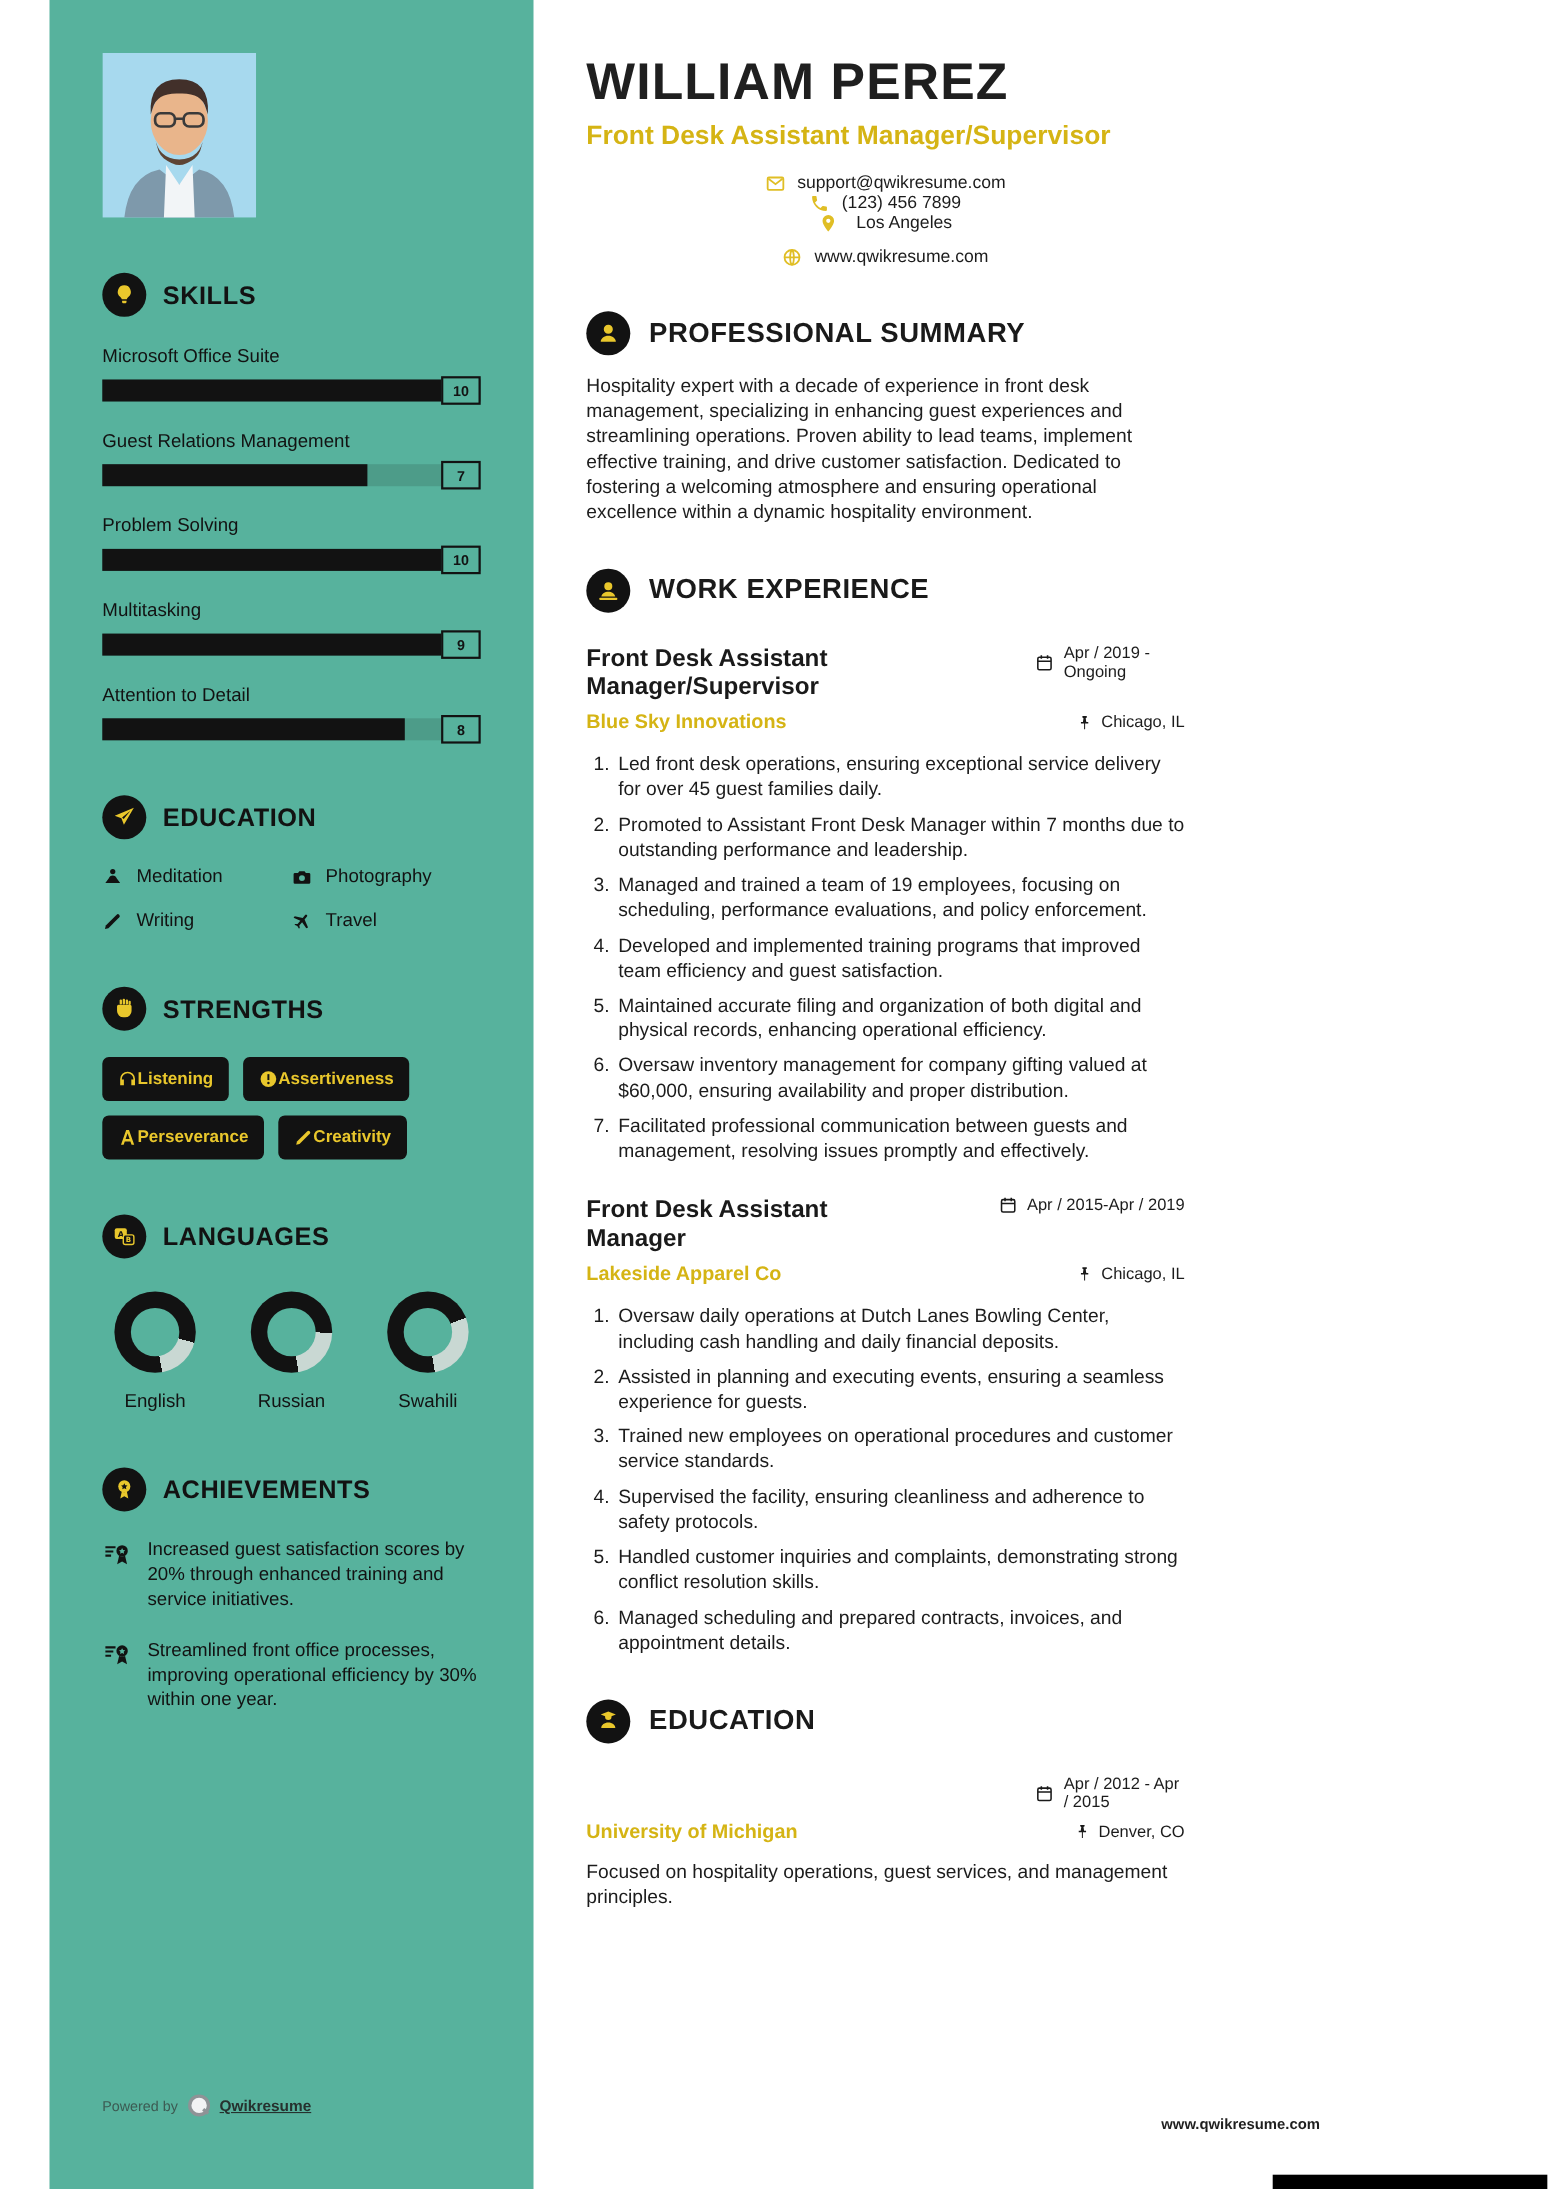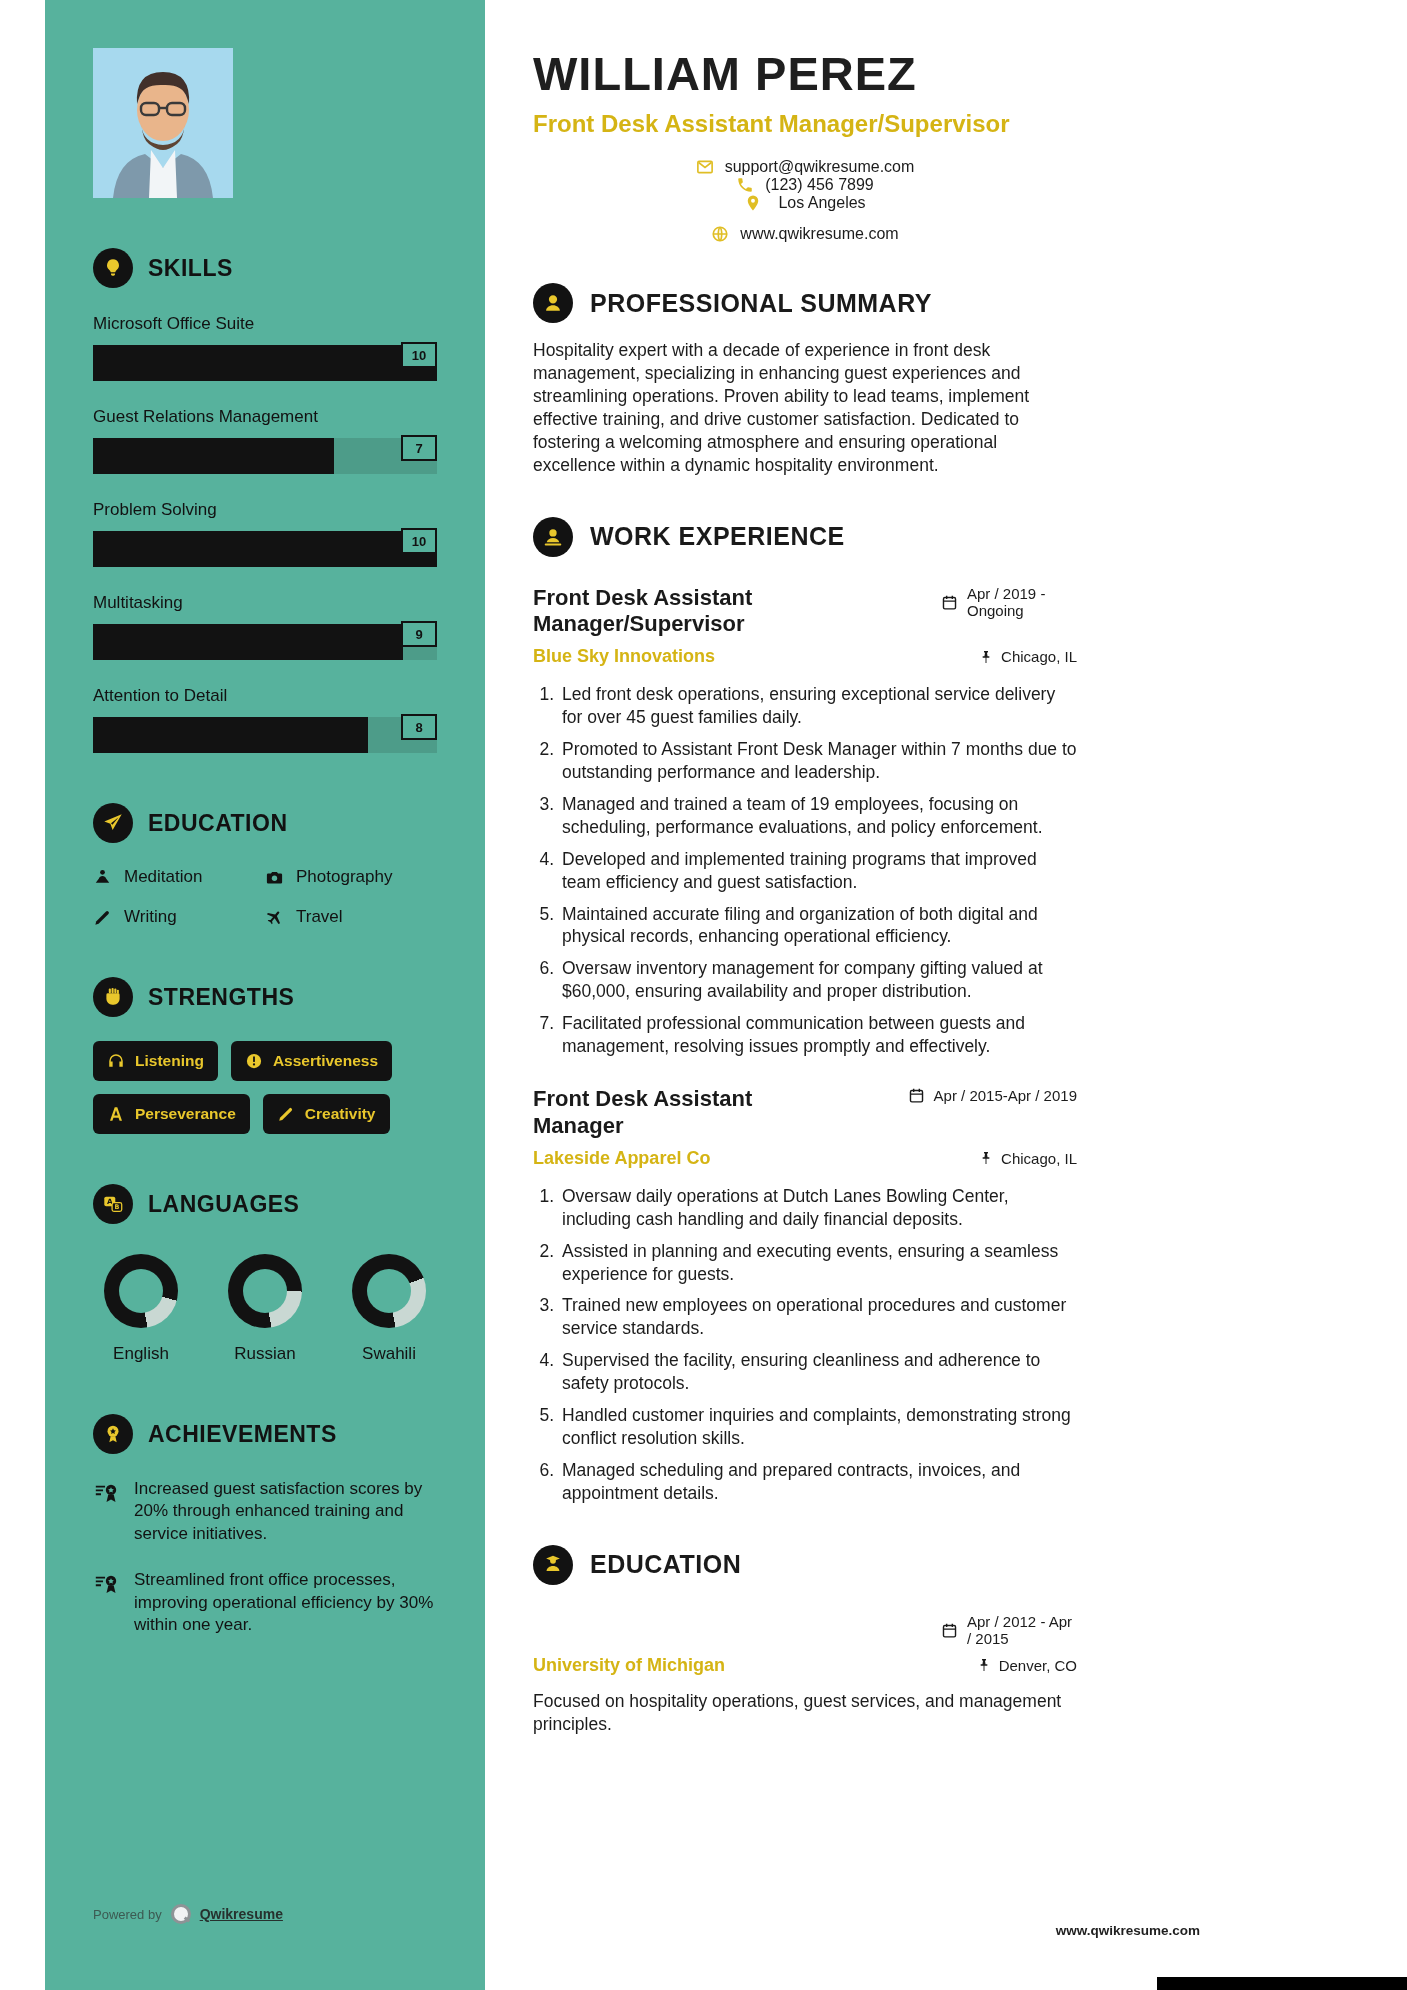--- a/index.html
+++ b/index.html
@@ -15,32 +15,32 @@
 
   .side-section { margin-top: 50px; }
   .side-header { display: flex; align-items: center; gap: 15px; }
   .icon-circle { width: 40px; height: 40px; border-radius: 50%; background: #121212; color: #E9C72C; display: flex; align-items: center; justify-content: center; flex-shrink: 0; }
   .icon-circle svg { width: 22px; height: 22px; }
   .side-title { font-size: 23px; font-weight: bold; letter-spacing: 0.5px; color: #121212; }
 
   
   .skill { margin-top: 26px; }
   .skill-name { font-size: 17px; margin-bottom: 11px; }
-  .skill-bar { position: relative; height: 36px; background: #4D9C89; }
+  .skill-bar { position: relative; height: 20px; background: #4D9C89; }
   .skill-fill { position: absolute; left: 0; top: 0; bottom: 0; background: #121212; }
   .skill-badge { position: absolute; right: 0; top: -3px; height: 26px; min-width: 36px; background: #57B29D; border: 2px solid #121212; display: flex; align-items: center; justify-content: center; font-size: 13px; font-weight: bold; }
 
   
   .interests-grid { display: grid; grid-template-columns: 172px 1fr; row-gap: 20px; margin-top: 24px; }
   .interest { display: flex; align-items: center; gap: 12px; font-size: 17px; }
   .interest svg { width: 19px; height: 19px; flex-shrink: 0; }
 
   
   .pills { display: flex; flex-wrap: wrap; gap: 13px; margin-top: 24px; }
-  .pill { display: inline-flex; align-items: center; gap: 10px; background: #121212; color: #E9C72C; border-radius: 6px; padding: 11px 14px; font-size: 15.5px; font-weight: bold; }
+  .pill { display: inline-flex; align-items: center; background: #121212; color: #E9C72C; border-radius: 6px; padding: 11px 14px; font-size: 15.5px; font-weight: bold; }
   .pill svg { width: 18px; height: 18px; }
 
   
   .langs { display: flex; justify-content: space-between; margin-top: 30px; }
   .lang { display: flex; flex-direction: column; align-items: center; gap: 16px; width: 96px; }
   .donut { width: 74px; height: 74px; border-radius: 50%; position: relative; }
   .donut::after { content: ""; position: absolute; inset: 15px; border-radius: 50%; background: #57B29D; }
   .lang-label { font-size: 17px; }
 
   

